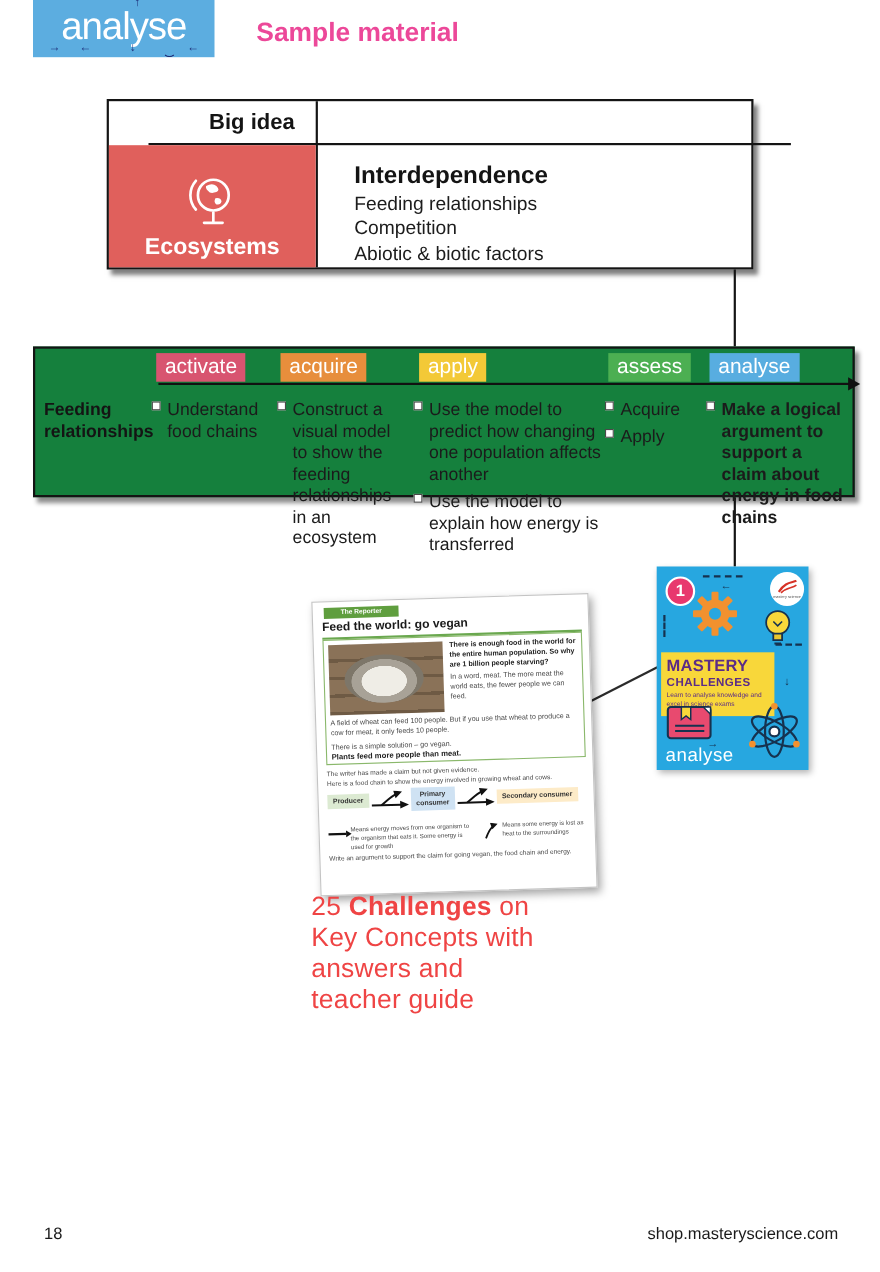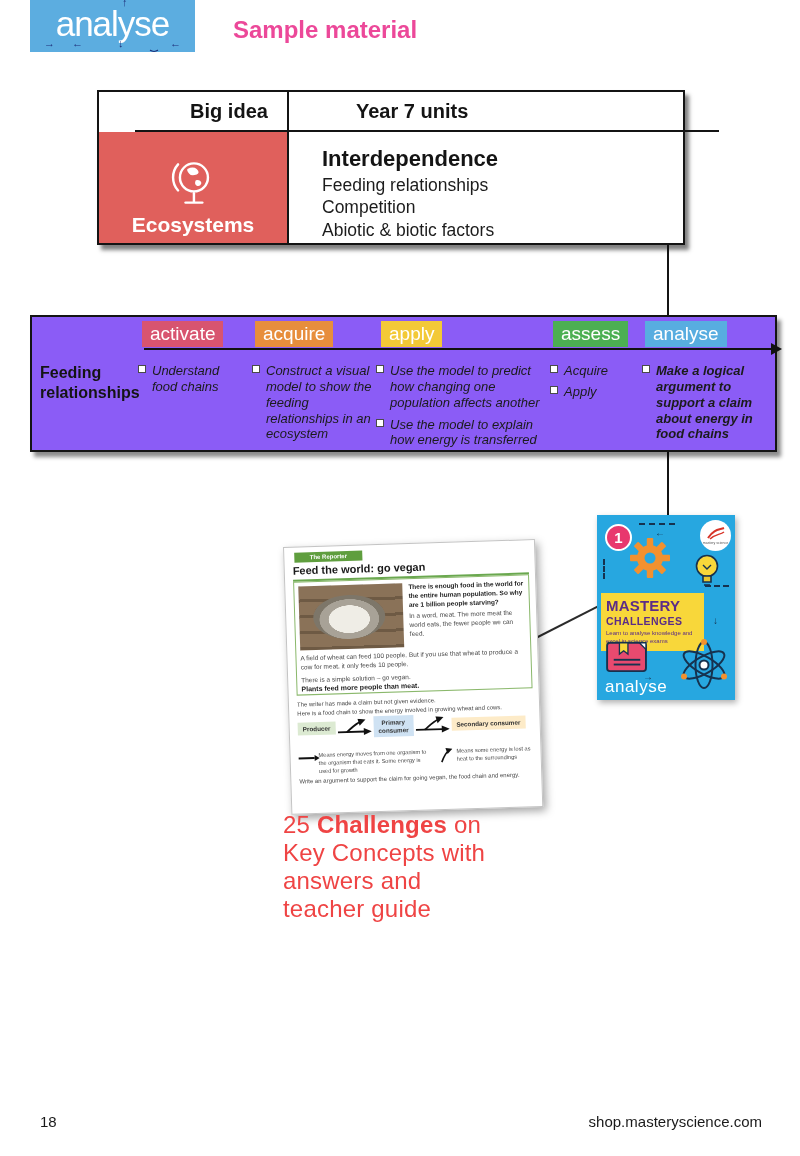--- a/index.html
+++ b/index.html
@@ -31,34 +31,34 @@
   .ut-topic { font-size:17.5px; color:#1c1c1c; line-height:1.28; }
 
   
   .vline { position:absolute; width:2px; background:#141414; }
   .c1 { left:667px; top:245px; height:70px; }
   .c2 { left:667px; top:452px; height:63px; }
   .c3 { position:absolute; left:528px; top:641px; width:78px; height:2px; background:#2b2b2b;
         transform:rotate(-27deg); transform-origin:left center; }
 
   
-  .wf-box { position:absolute; left:30px; top:315px; width:747px; height:137px; background:#8b5cf6;
+  .wf-box { position:absolute; left:30px; top:315px; width:747px; height:137px; background:#15803d;
             border:2px solid #141414; box-shadow:4px 5px 4px rgba(0,0,0,0.45); }
   .wf-tag { position:absolute; top:4px; height:26px; line-height:26px; padding:0 8px; color:#fff;
             font-size:19px; font-weight:400; }
   .t1 { left:110px; background:#d85470; }
   .t2 { left:223px; background:#e78e3c; }
   .t3 { left:349px; background:#f3c937; }
   .t4 { left:521px; background:#4caf52; }
   .t5 { left:613px; background:#58ade0; }
   .wf-arrow { position:absolute; left:112px; top:31px; width:628px; height:2px; background:#111; }
   .wf-arrowhead { position:absolute; right:-10px; top:-5px; width:0; height:0;
                   border-left:11px solid #111; border-top:6px solid transparent; border-bottom:6px solid transparent; }
   .wf-rowlabel { position:absolute; left:8px; top:46px; width:108px; font-size:16px; font-weight:bold; color:#141414; line-height:1.25; }
-  .wf-col { position:absolute; top:46px; font-size:13px; color:#1b1b1b;font-style:italic; }
+  .wf-col { position:absolute; top:46px; font-size:16px; color:#1b1b1b; }
   .s1 { left:106px; width:102px; }
   .s2 { left:220px; width:120px; }
   .s3 { left:344px; width:174px; }
   .s4 { left:518px; width:88px; }
   .s5 { left:610px; width:132px; font-weight:bold; }
   .wf-item { display:flex; gap:6px; margin-bottom:6px; line-height:1.22; }
   .s4 .wf-item { margin-bottom:5px; }
   .cb { flex:0 0 auto; width:8px; height:8px; border:1.4px solid #4a4a4a; margin-top:2px; background:#fff; }
 
   
@@ -137,21 +137,20 @@
     <span class="logo-doodle" style="left:88px; top:38px;">↓</span>
     <span class="logo-doodle" style="left:118px; top:40px; width:12px; height:12px; border:1.6px solid #1e2f7a; border-color:transparent transparent #1e2f7a transparent; border-radius:50%;"></span>
     <span class="logo-doodle" style="left:140px; top:38px;">←</span>
     <span class="logo-doodle" style="left:92px; top:-3px;">↑</span>
   </div>
   <div class="page-title">Sample material</div>
 
   <div class="unit-table">
     <div class="ut-header">
       <div class="ut-h1">Big idea</div>
-      <div class="ut-h2">Year 7 units</div>
     </div>
     <div class="ut-vline"></div>
     <div class="ut-bigidea">
       <svg width="56" height="56" viewBox="0 0 60 60">
         <g fill="none" stroke="#ffffff" stroke-width="2.6" stroke-linecap="round">
           <circle cx="31" cy="24" r="15"></circle>
           <path d="M14 10 A 21 21 0 0 0 14 38"></path>
           <line x1="31" y1="41" x2="31" y2="50"></line>
           <line x1="22" y1="51" x2="40" y2="51"></line>
         </g>

